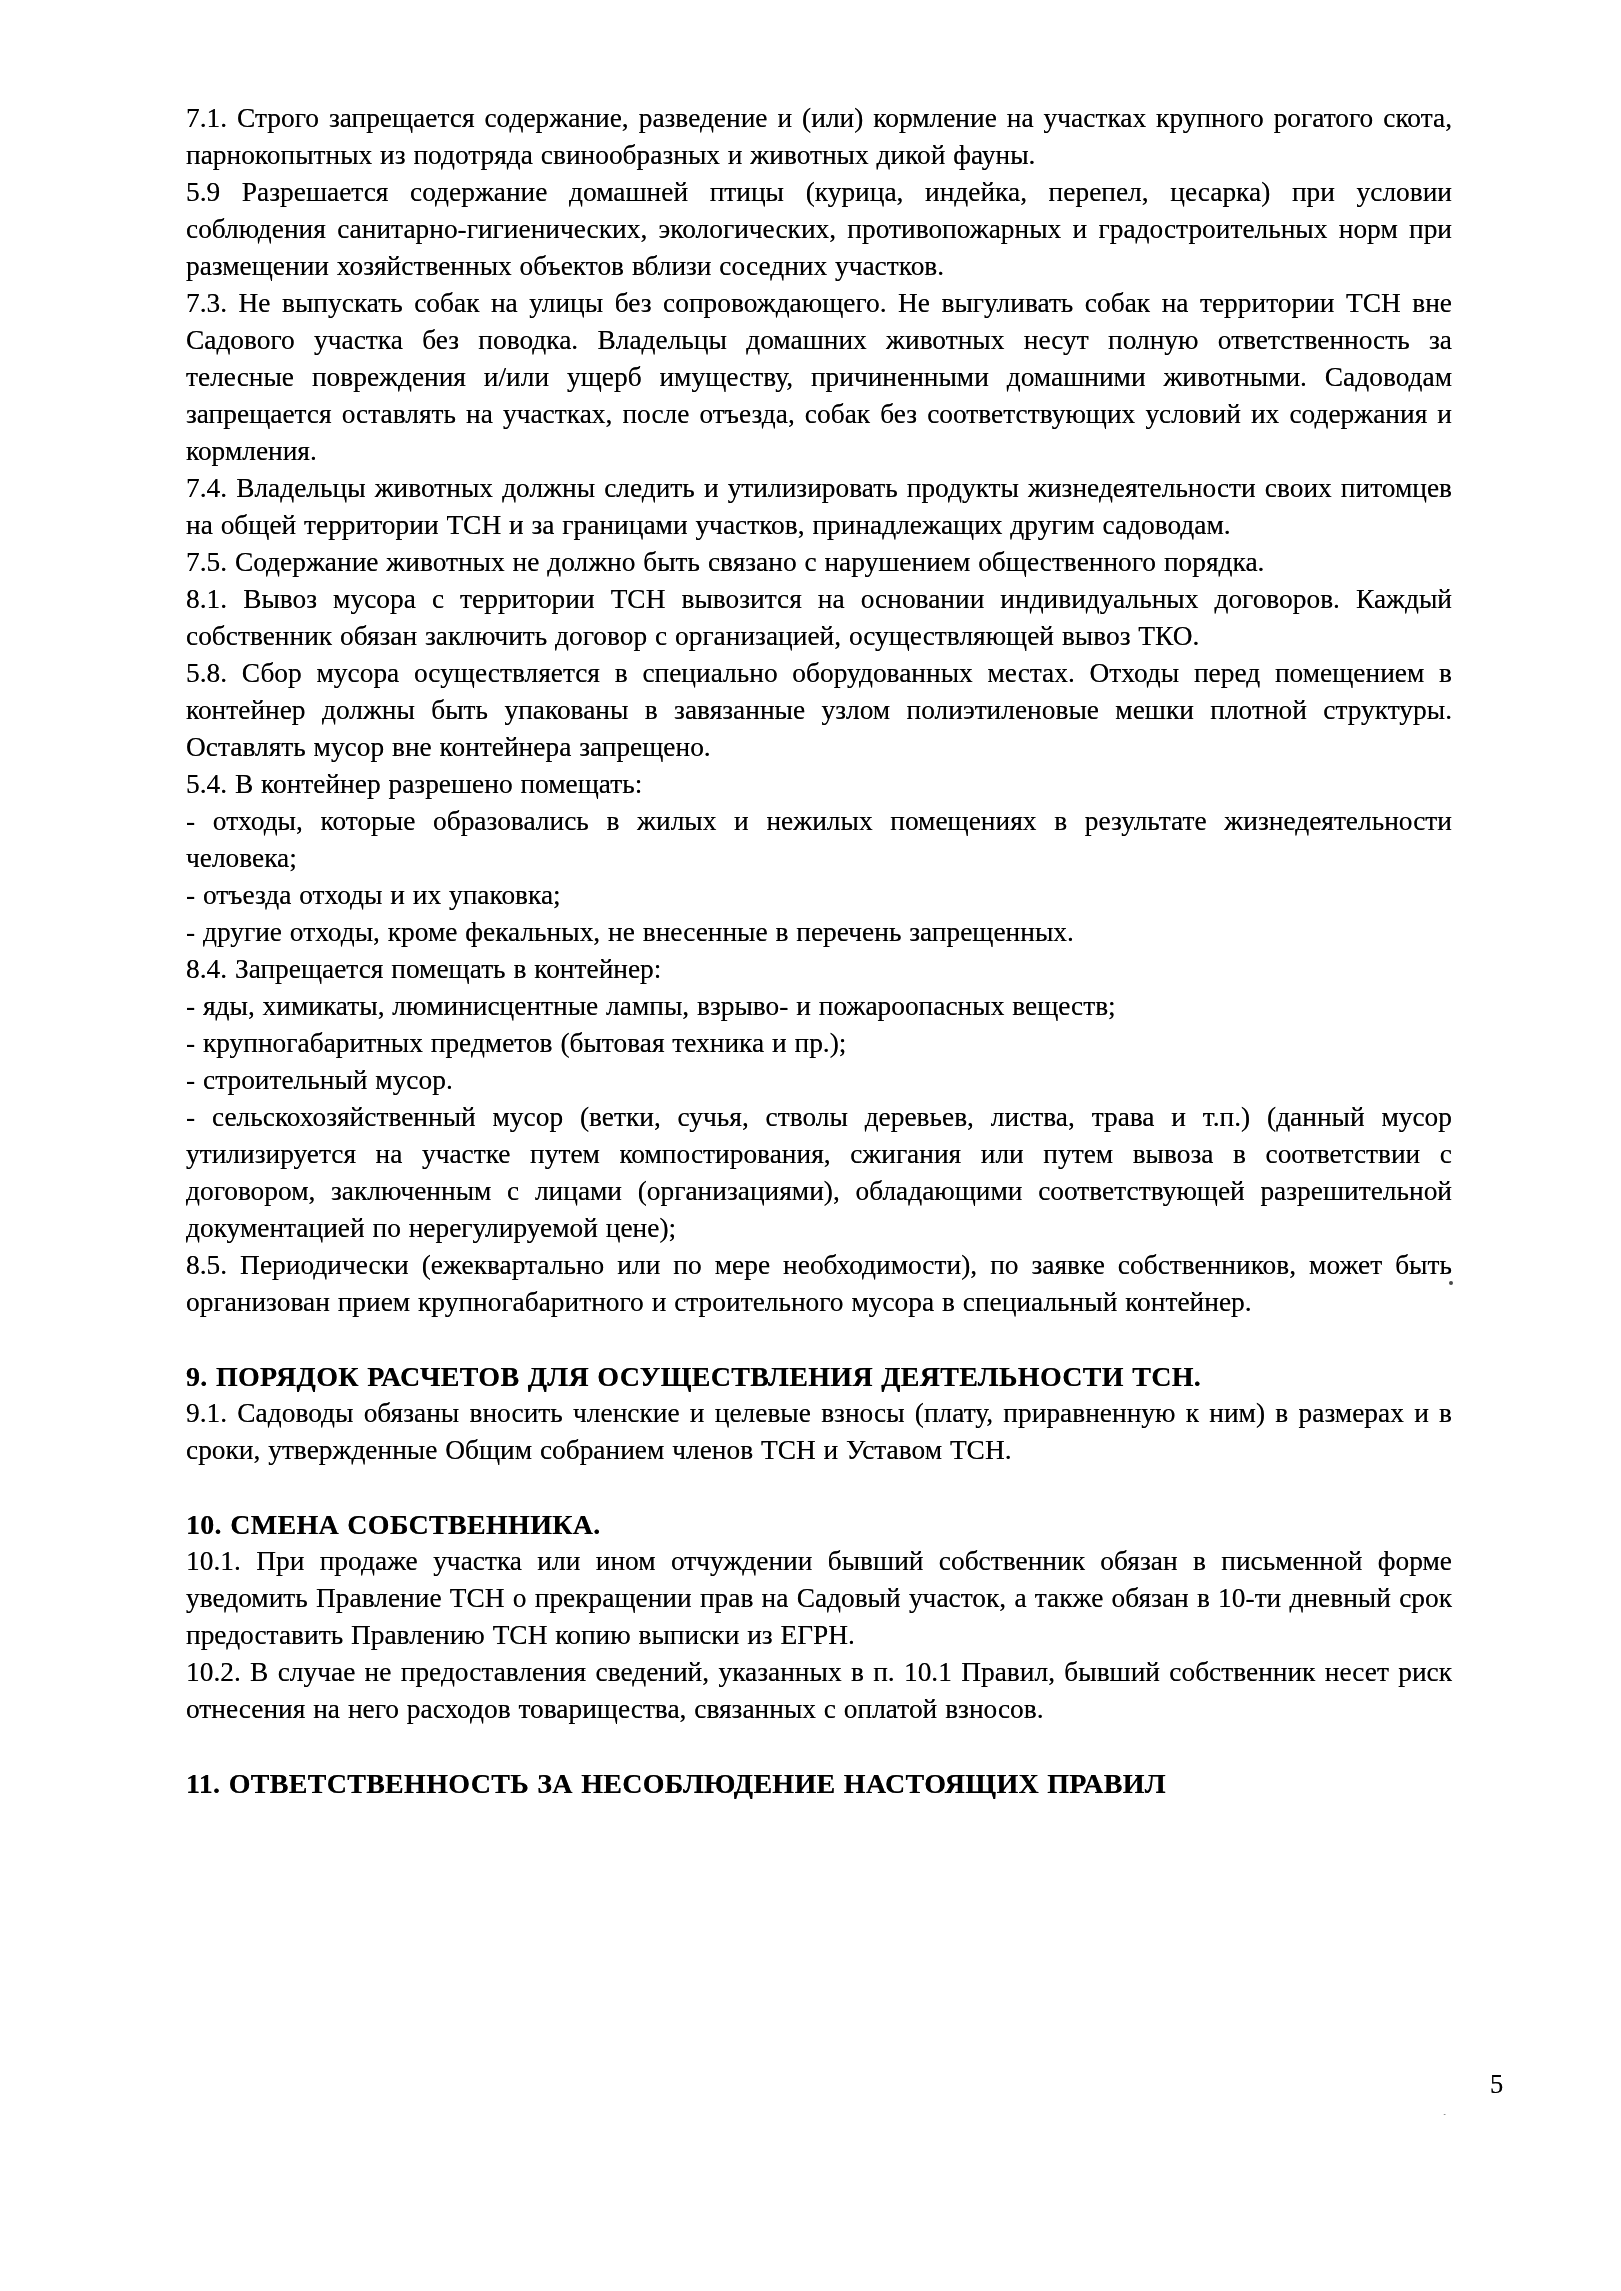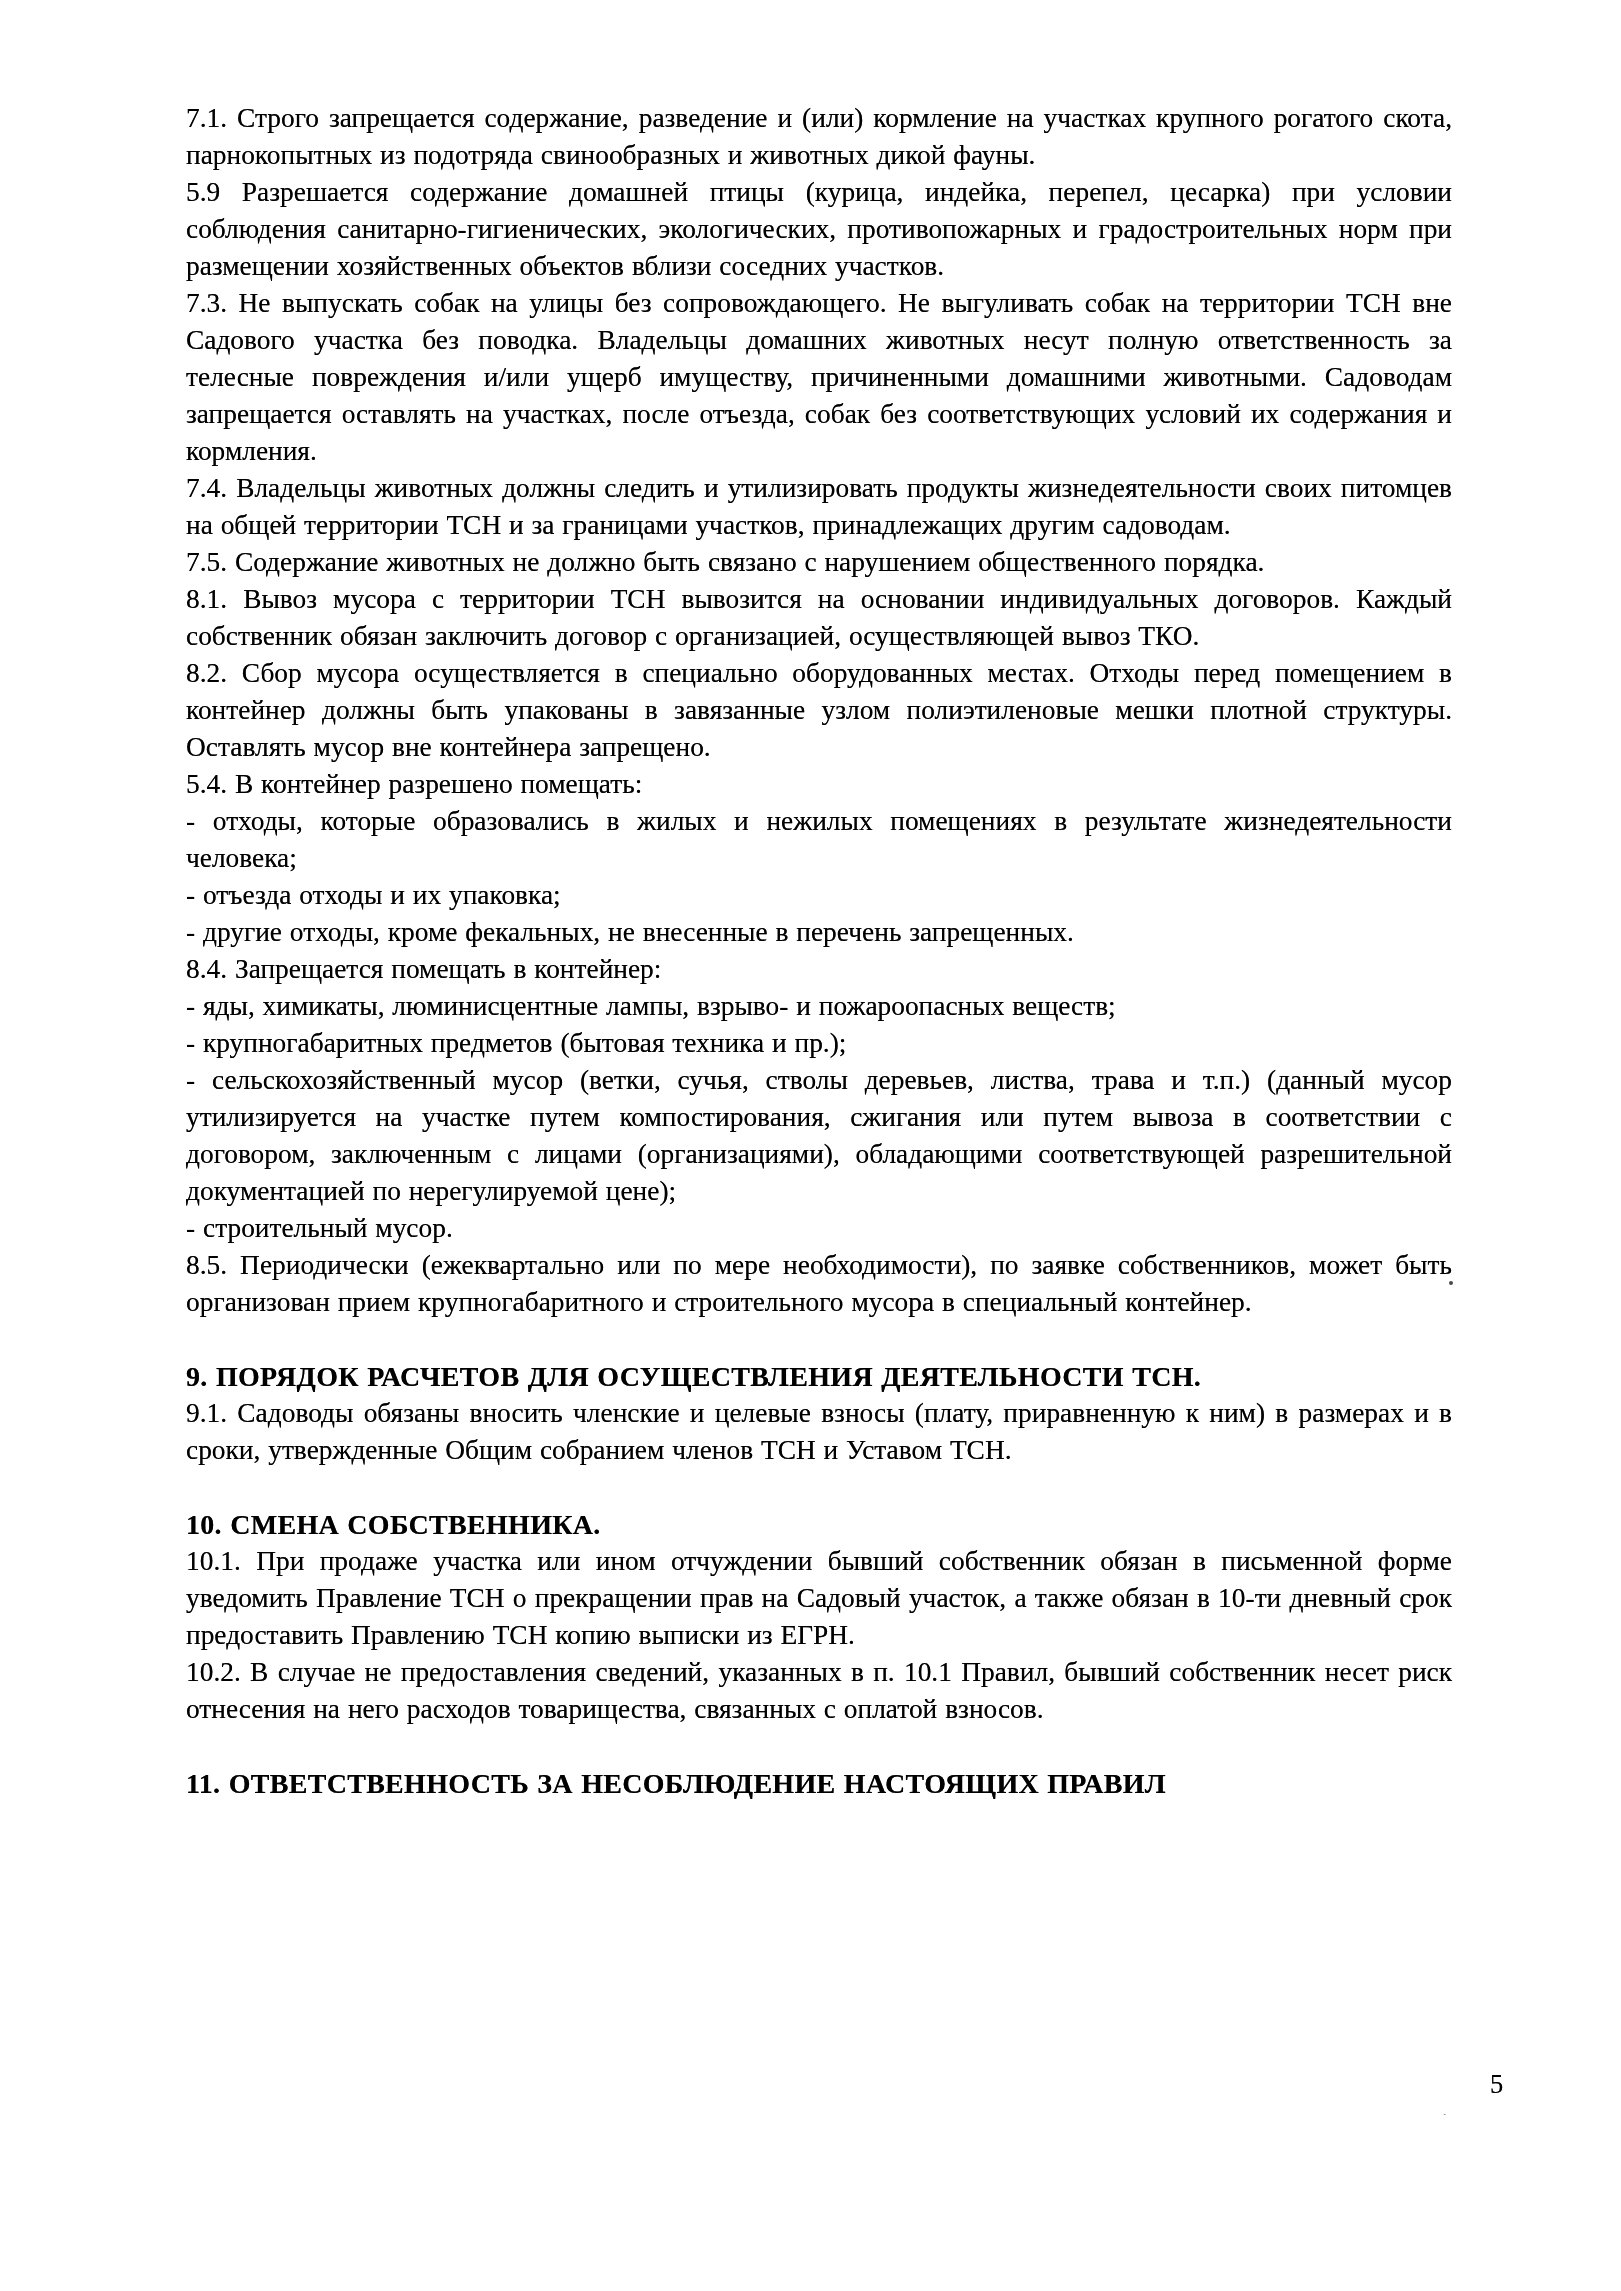--- a/index.html
+++ b/index.html
@@ -63,30 +63,30 @@
 
   <div class="text-block">
 
     <p class="para">7.1. Строго запрещается содержание, разведение и (или) кормление на участках крупного рогатого скота, парнокопытных из подотряда свинообразных и животных дикой фауны.</p>
     <p class="para">5.9 Разрешается содержание домашней птицы (курица, индейка, перепел, цесарка) при условии соблюдения санитарно-гигиенических, экологических, противопожарных и градостроительных норм при размещении хозяйственных объектов вблизи соседних участков.</p>
     <p class="para">7.3. Не выпускать собак на улицы без сопровождающего. Не выгуливать собак на территории ТСН вне Садового участка без поводка. Владельцы домашних животных несут полную ответственность за телесные повреждения и/или ущерб имуществу, причиненными домашними животными. Садоводам запрещается оставлять на участках, после отъезда, собак без соответствующих условий их содержания и кормления.</p>
     <p class="para">7.4. Владельцы животных должны следить и утилизировать продукты жизнедеятельности своих питомцев на общей территории ТСН и за границами участков, принадлежащих другим садоводам.</p>
     <p class="para">7.5. Содержание животных не должно быть связано с нарушением общественного порядка.</p>
 
     <p class="para">8.1. Вывоз мусора с территории ТСН вывозится на основании индивидуальных договоров. Каждый собственник обязан заключить договор с организацией, осуществляющей вывоз ТКО.</p>
-    <p class="para">8.2. Сбор мусора осуществляется в специально оборудованных местах. Отходы перед помещением в контейнер должны быть упакованы в завязанные узлом полиэтиленовые мешки плотной структуры. Оставлять мусор вне контейнера запрещено.</p>
+    <p class="para">5.8. Сбор мусора осуществляется в специально оборудованных местах. Отходы перед помещением в контейнер должны быть упакованы в завязанные узлом полиэтиленовые мешки плотной структуры. Оставлять мусор вне контейнера запрещено.</p>
     <p class="para">5.4. В контейнер разрешено помещать:</p>
     <p class="para">- отходы, которые образовались в жилых и нежилых помещениях в результате жизнедеятельности человека;</p>
     <p class="para">- отъезда отходы и их упаковка;</p>
     <p class="para">- другие отходы, кроме фекальных, не внесенные в перечень запрещенных.</p>
     <p class="para">8.4. Запрещается помещать в контейнер:</p>
     <p class="para">- яды, химикаты, люминисцентные лампы, взрыво- и пожароопасных веществ;</p>
     <p class="para">- крупногабаритных предметов (бытовая техника и пр.);</p>
+    <p class="para">- строительный мусор.</p>
     <p class="para">- сельскохозяйственный мусор (ветки, сучья, стволы деревьев, листва, трава и т.п.) (данный мусор утилизируется на участке путем компостирования, сжигания или путем вывоза в соответствии с договором, заключенным с лицами (организациями), обладающими соответствующей разрешительной документацией по нерегулируемой цене);</p>
-    <p class="para">- строительный мусор.</p>
     <p class="para">8.5. Периодически (ежеквартально или по мере необходимости), по заявке собственников, может быть организован прием крупногабаритного и строительного мусора в специальный контейнер.</p>
 
     <p class="para heading">9. ПОРЯДОК РАСЧЕТОВ ДЛЯ ОСУЩЕСТВЛЕНИЯ ДЕЯТЕЛЬНОСТИ ТСН.</p>
     <p class="para">9.1. Садоводы обязаны вносить членские и целевые взносы (плату, приравненную к ним) в размерах и в сроки, утвержденные Общим собранием членов ТСН и Уставом ТСН.</p>
 
     <p class="para heading">10. СМЕНА СОБСТВЕННИКА.</p>
     <p class="para">10.1. При продаже участка или ином отчуждении бывший собственник обязан в письменной форме уведомить Правление ТСН о прекращении прав на Садовый участок, а также обязан в 10-ти дневный срок предоставить Правлению ТСН копию выписки из ЕГРН.</p>
     <p class="para">10.2. В случае не предоставления сведений, указанных в п. 10.1 Правил, бывший собственник несет риск отнесения на него расходов товарищества, связанных с оплатой взносов.</p>
 
     <p class="para heading">11. ОТВЕТСТВЕННОСТЬ ЗА НЕСОБЛЮДЕНИЕ НАСТОЯЩИХ ПРАВИЛ</p>

